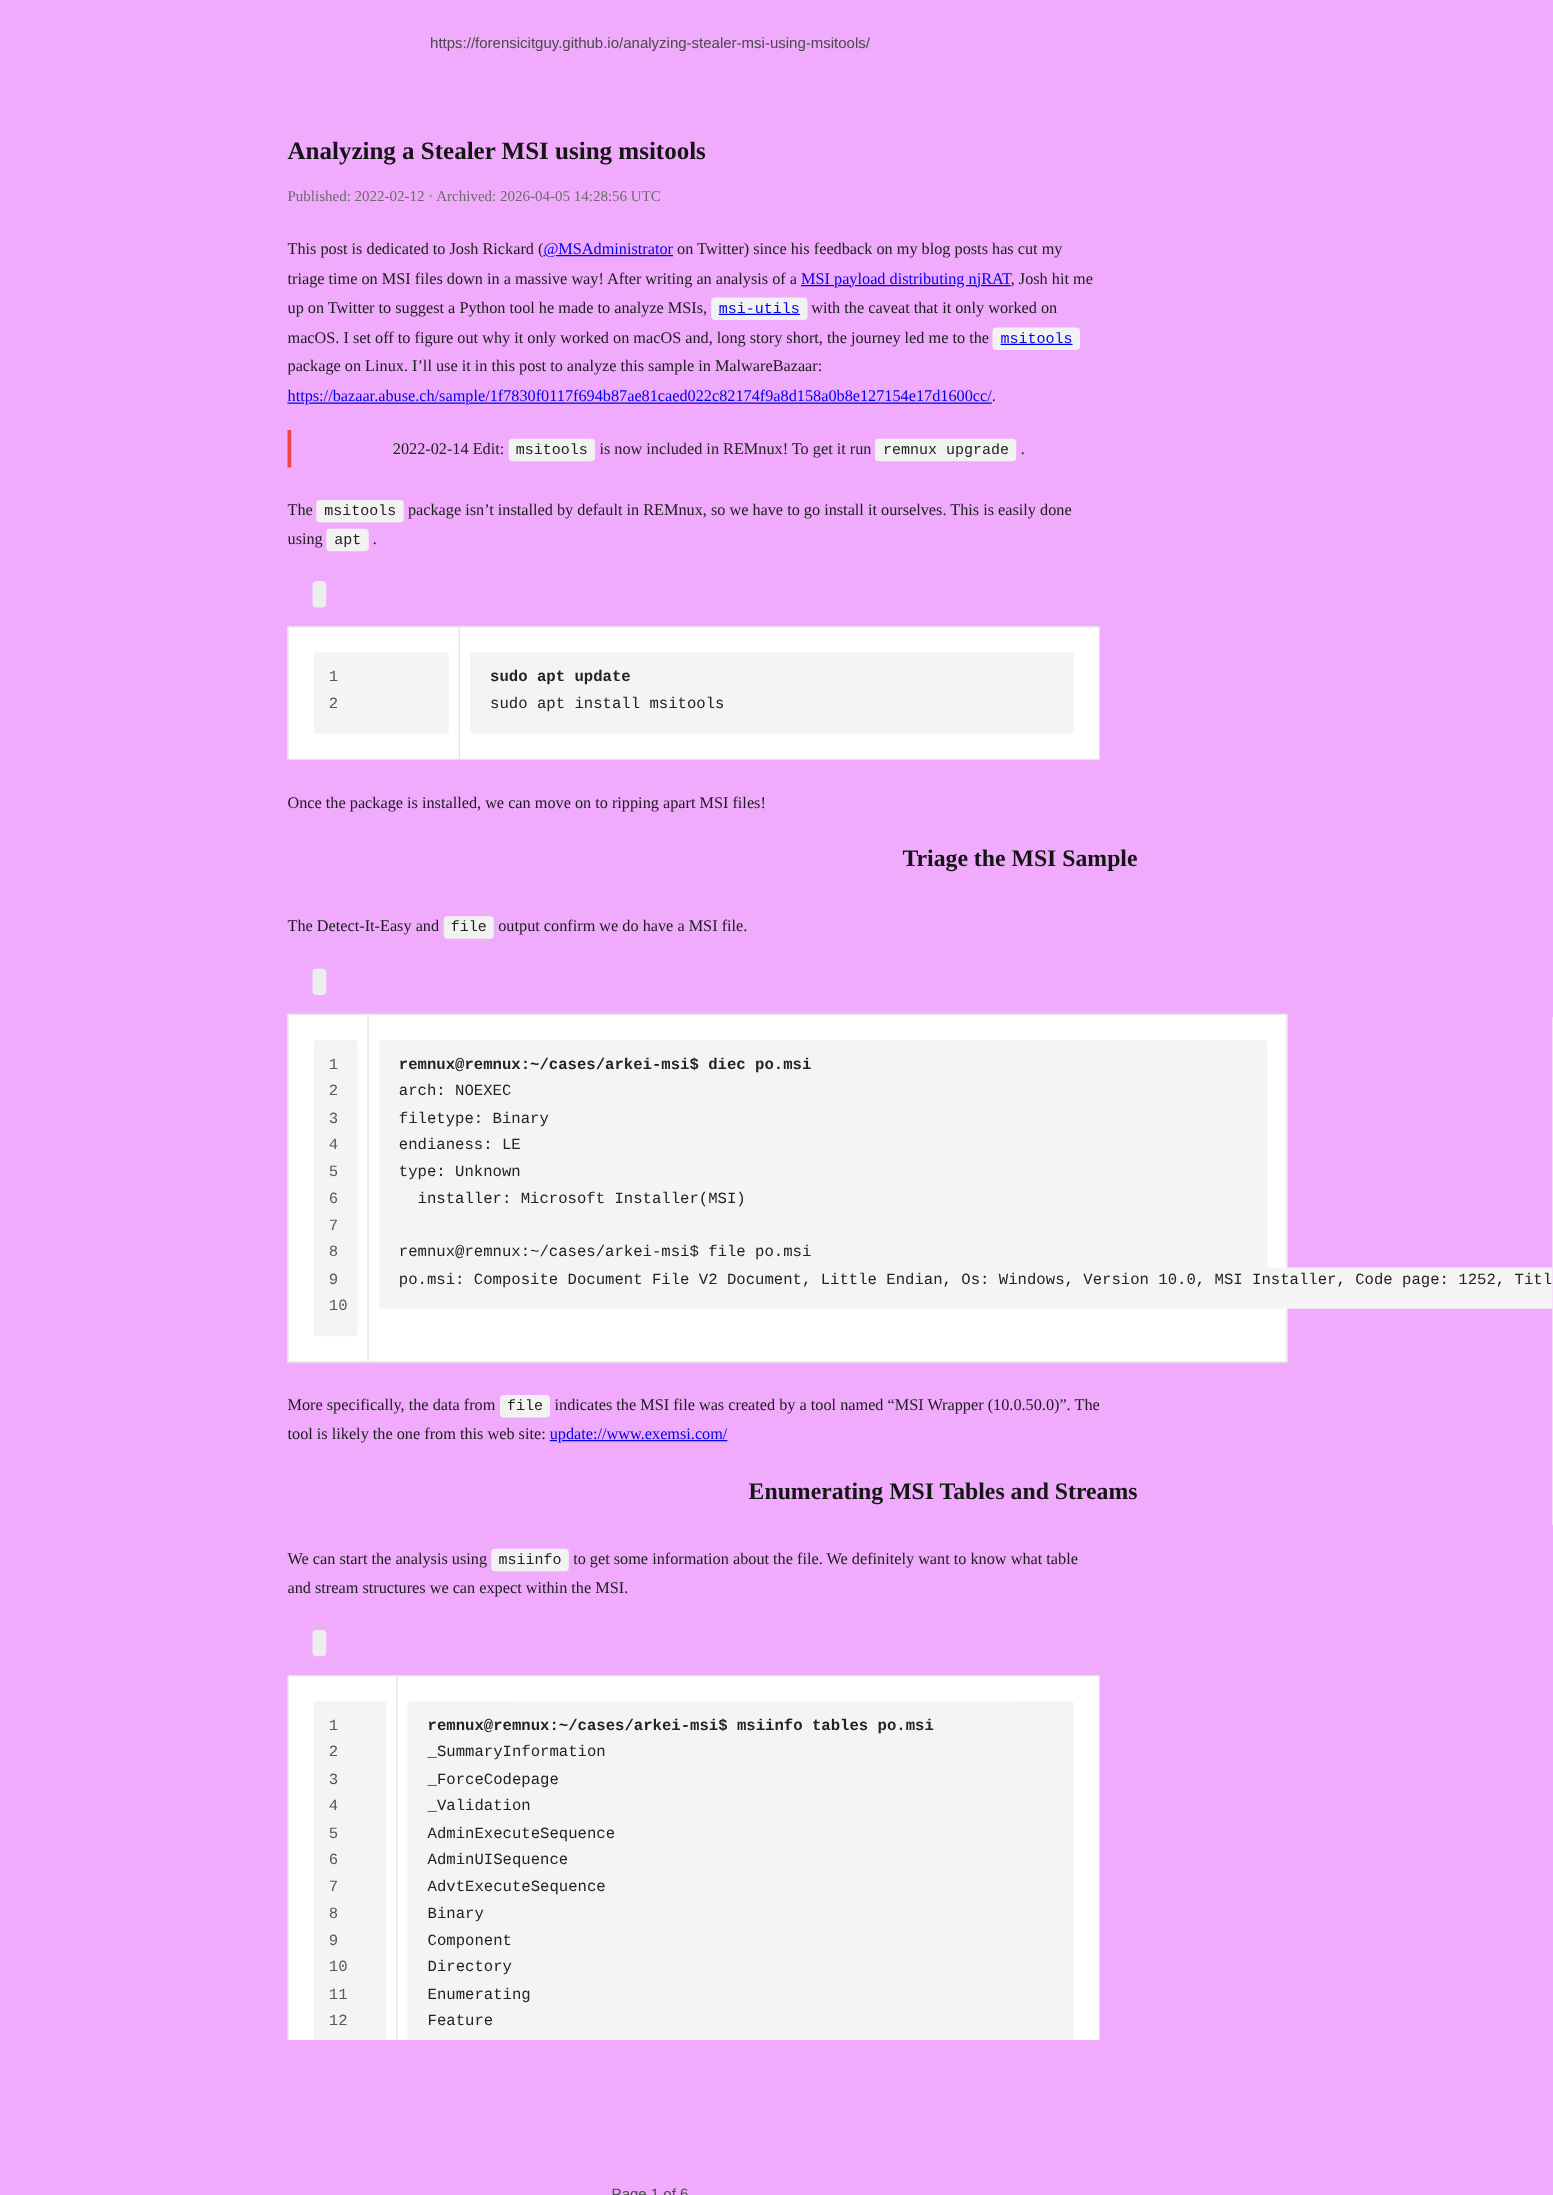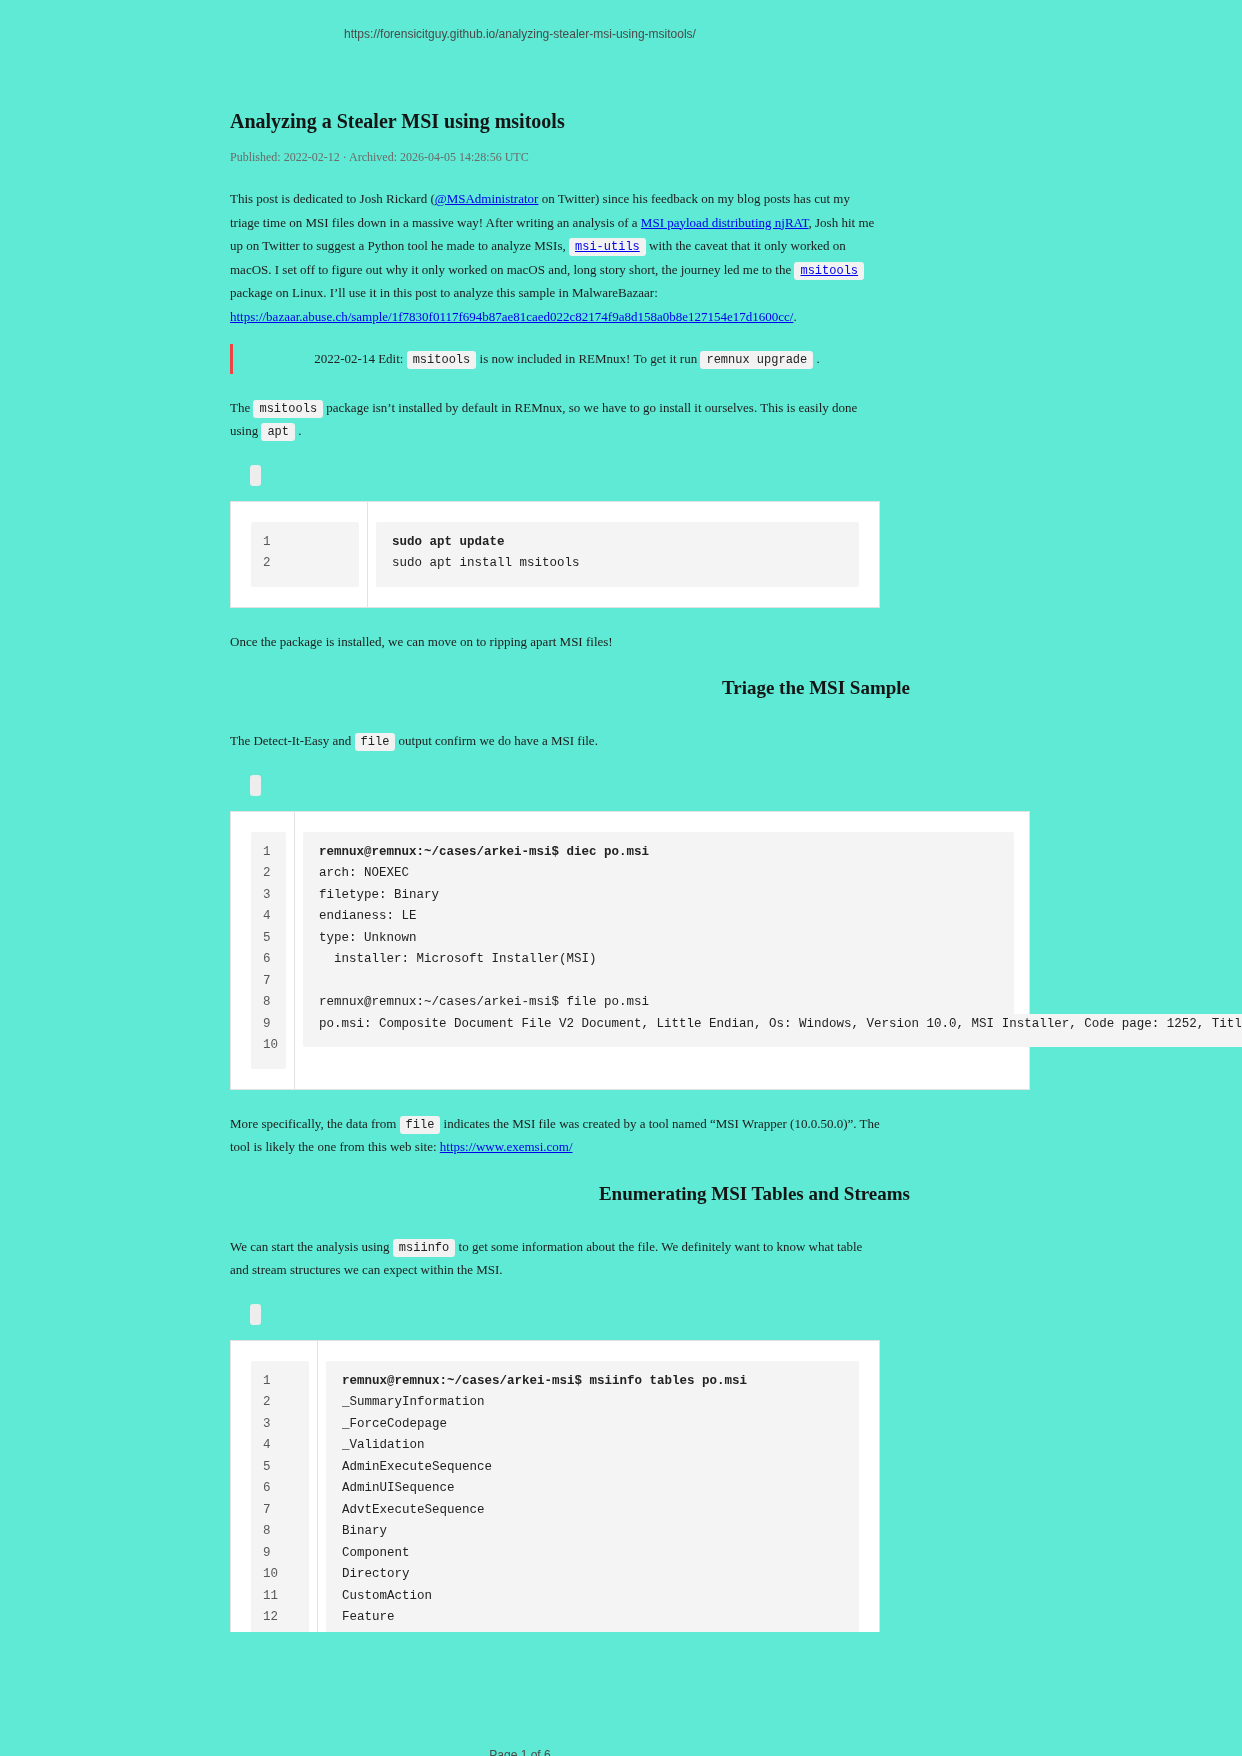--- a/index.html
+++ b/index.html
@@ -1,18 +1,18 @@
 <!DOCTYPE html>
 <html><head>
 <meta charset="utf-8">
 <style>
   html,body { margin:0; padding:0; background:#ffffff; }
   #page {
     position:relative; width:1242px; height:1756px;
-    background:#5eead4; overflow:hidden;
+    background:#f0abfc; overflow:hidden;
     font-family:"Liberation Serif", serif; color:#1c1c1c;
   }
   .page-hf {
     position:absolute; left:0; width:1040px; text-align:center;
     font-family:"Liberation Sans", sans-serif; font-size:12px; color:#4a4a4a;
   }
   #page-header { top:27px; }
   #page-footer { top:1748px;text-decoration:underline; }
 
   #content { position:absolute; left:230px; top:0; width:680px; }
@@ -126,21 +126,21 @@
               <div class="cl">filetype: Binary</div>
               <div class="cl">endianess: LE</div>
               <div class="cl">type: Unknown</div>
               <div class="cl">  installer: Microsoft Installer(MSI)</div>
               <div class="cl">&nbsp;</div>
               <div class="cl">remnux@remnux:~/cases/arkei-msi$ file po.msi</div>
               <div class="cl">po.msi: Composite Document File V2 Document, Little Endian, Os: Windows, Version 10.0, MSI Installer, Code page: 1252, Title</div>
             </div>
           </div>
         </div>
-        <p>More specifically, the data from <code class="chip">file</code> indicates the MSI file was created by a tool named “MSI Wrapper (10.0.50.0)”. The tool is likely the one from this web site: <a class="lnk">https://www.exemsi.com/</a></p>
+        <p>More specifically, the data from <code class="chip">file</code> indicates the MSI file was created by a tool named “MSI Wrapper (10.0.50.0)”. The tool is likely the one from this web site: <a class="lnk">update://www.exemsi.com/</a></p>
         <h2>Enumerating MSI Tables and Streams</h2>
         <p>We can start the analysis using <code class="chip">msiinfo</code> to get some information about the file. We definitely want to know what table and stream structures we can expect within the MSI.</p>
         <div class="ph-box"></div>
         <div class="clip">
           <div class="cb">
             <div class="cb-gutter" style="flex-basis: 87px;">
               <div class="cb-pre">
                 <span class="ln">1</span>
                 <span class="ln">2</span>
                 <span class="ln">3</span>
@@ -160,21 +160,21 @@
                 <div class="cl">remnux@remnux:~/cases/arkei-msi$ msiinfo tables po.msi</div>
                 <div class="cl">_SummaryInformation</div>
                 <div class="cl">_ForceCodepage</div>
                 <div class="cl">_Validation</div>
                 <div class="cl">AdminExecuteSequence</div>
                 <div class="cl">AdminUISequence</div>
                 <div class="cl">AdvtExecuteSequence</div>
                 <div class="cl">Binary</div>
                 <div class="cl">Component</div>
                 <div class="cl">Directory</div>
-                <div class="cl">CustomAction</div>
+                <div class="cl">Enumerating</div>
                 <div class="cl">Feature</div>
               </div>
             </div>
           </div>
         </div>
       </div>
   </div>
 
   <div id="page-footer" class="page-hf">Page 1 of 6</div>
 </div>

